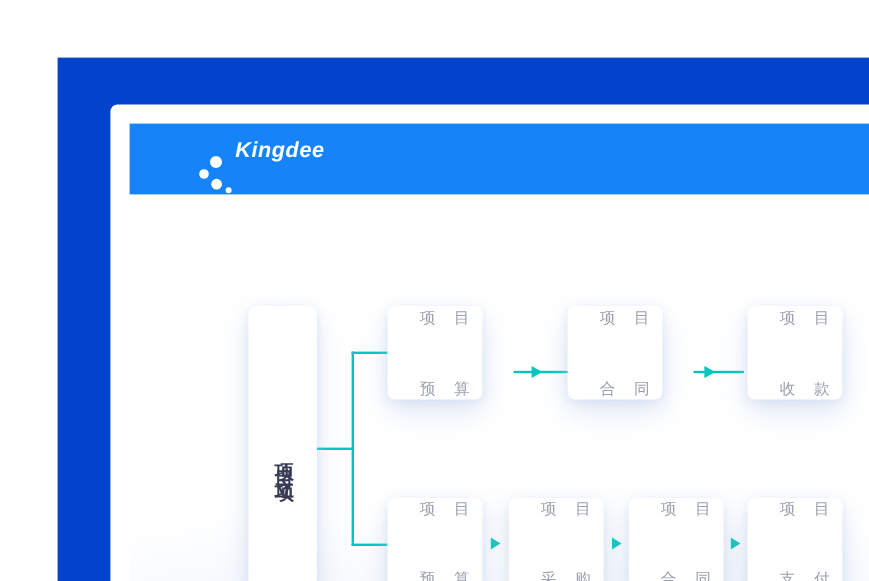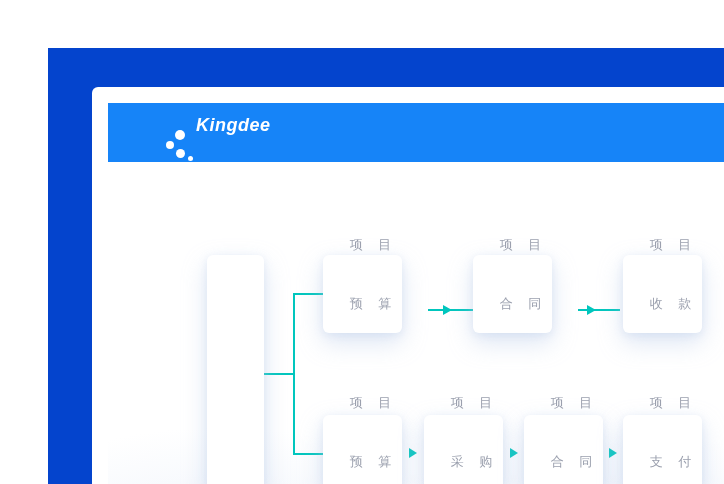--- a/index.html
+++ b/index.html
@@ -39,21 +39,21 @@
     background:
       radial-gradient(420px 190px at 82% 104%, #eef3fb 0%, rgba(255,255,255,0) 62%),
       radial-gradient(420px 200px at 18% 104%, #eef3fb 0%, rgba(255,255,255,0) 62%),
       radial-gradient(300px 160px at 50% 112%, #eef3fb 0%, rgba(255,255,255,0) 60%),
       #ffffff;
   }
 
   .node{
     position:absolute; background:#ffffff; border-radius:6px;
     box-shadow:0 10px 24px rgba(176,196,229,.42), 0 2px 8px rgba(176,196,229,.28);
-    display:flex; flex-direction:column; align-items:center; justify-content:flex-end;
+    display:flex; flex-direction:column; align-items:center; justify-content:center;
   }
   .node .nl{
     font-size:13px; color:#9ba0ae; letter-spacing:6px; margin-right:-6px;
     line-height:27px; white-space:nowrap;
   }
 
   .root-node{
     left:83px; top:61px; width:57px; height:238px;
   }
   .root-node .root-label{

